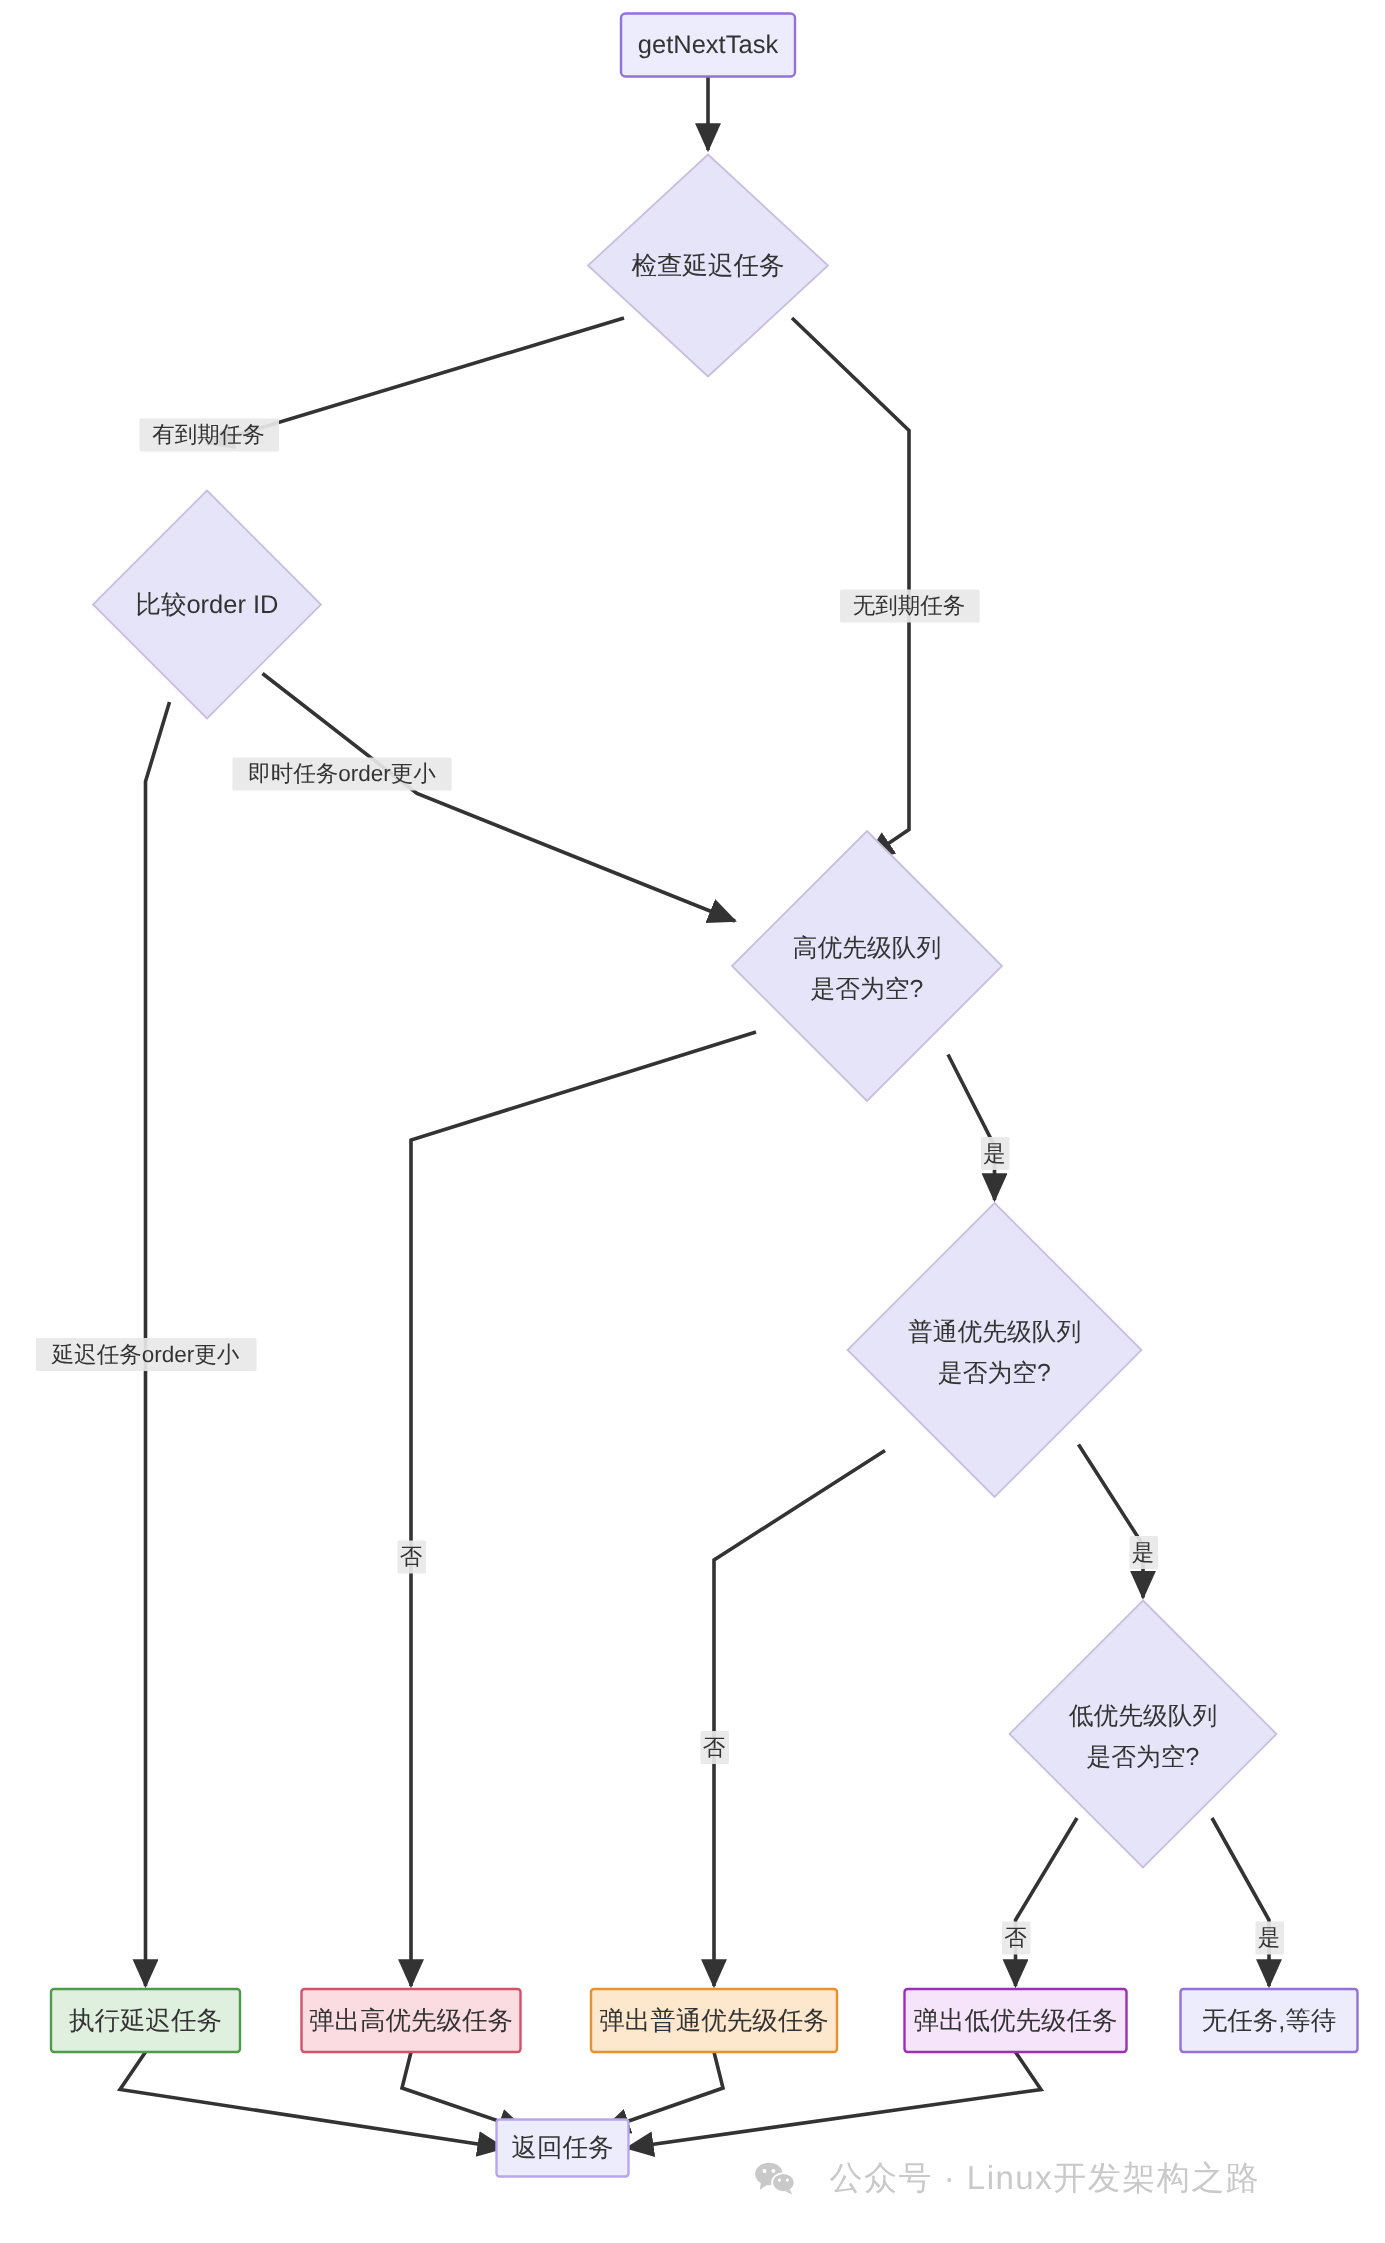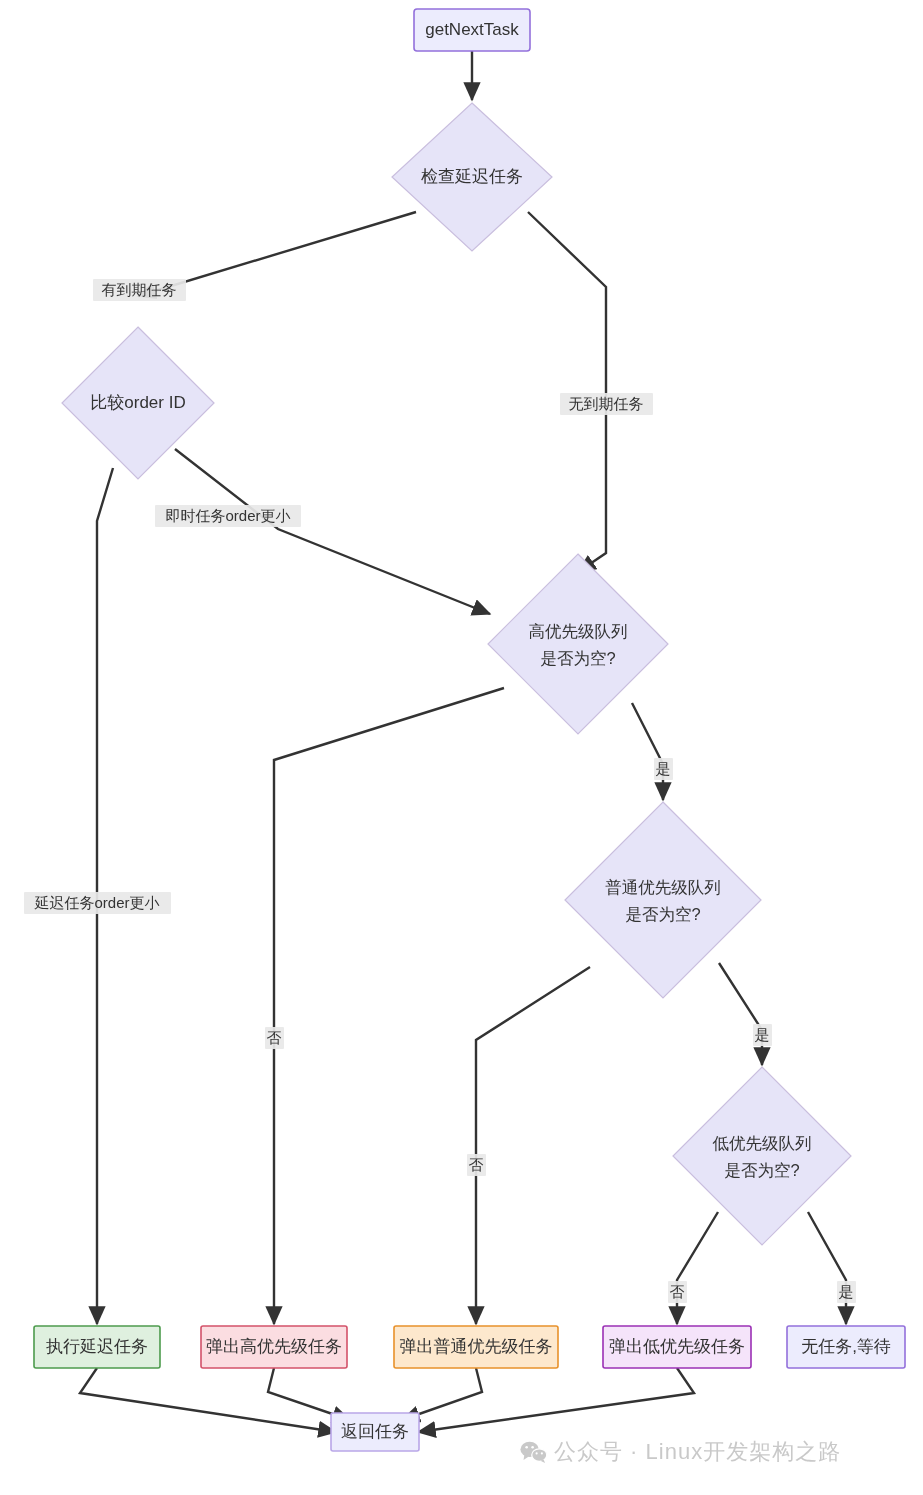--- a/index.html
+++ b/index.html
@@ -50,25 +50,25 @@
     fill: #333333;
     text-anchor: middle;
     dominant-baseline: middle;
   }
   .edge-label-bg {
     fill: #e8e8e8;
     opacity: 0.92;
   }
   .watermark {
     position: absolute;
-    left: 520px;
+    left: 503px;
     top: 1437px;
     display: flex;
     align-items: center;
-    gap: 6px;
+    gap: 22px;
     color: #c9c9c9;
     font-size: 22px;
     letter-spacing: 1px;
     font-family: "Liberation Sans", "DejaVu Sans", sans-serif;
     user-select: none;
   }
   .watermark .wm-icon {
     display: inline-block;
     width: 28px;
     height: 24px;

